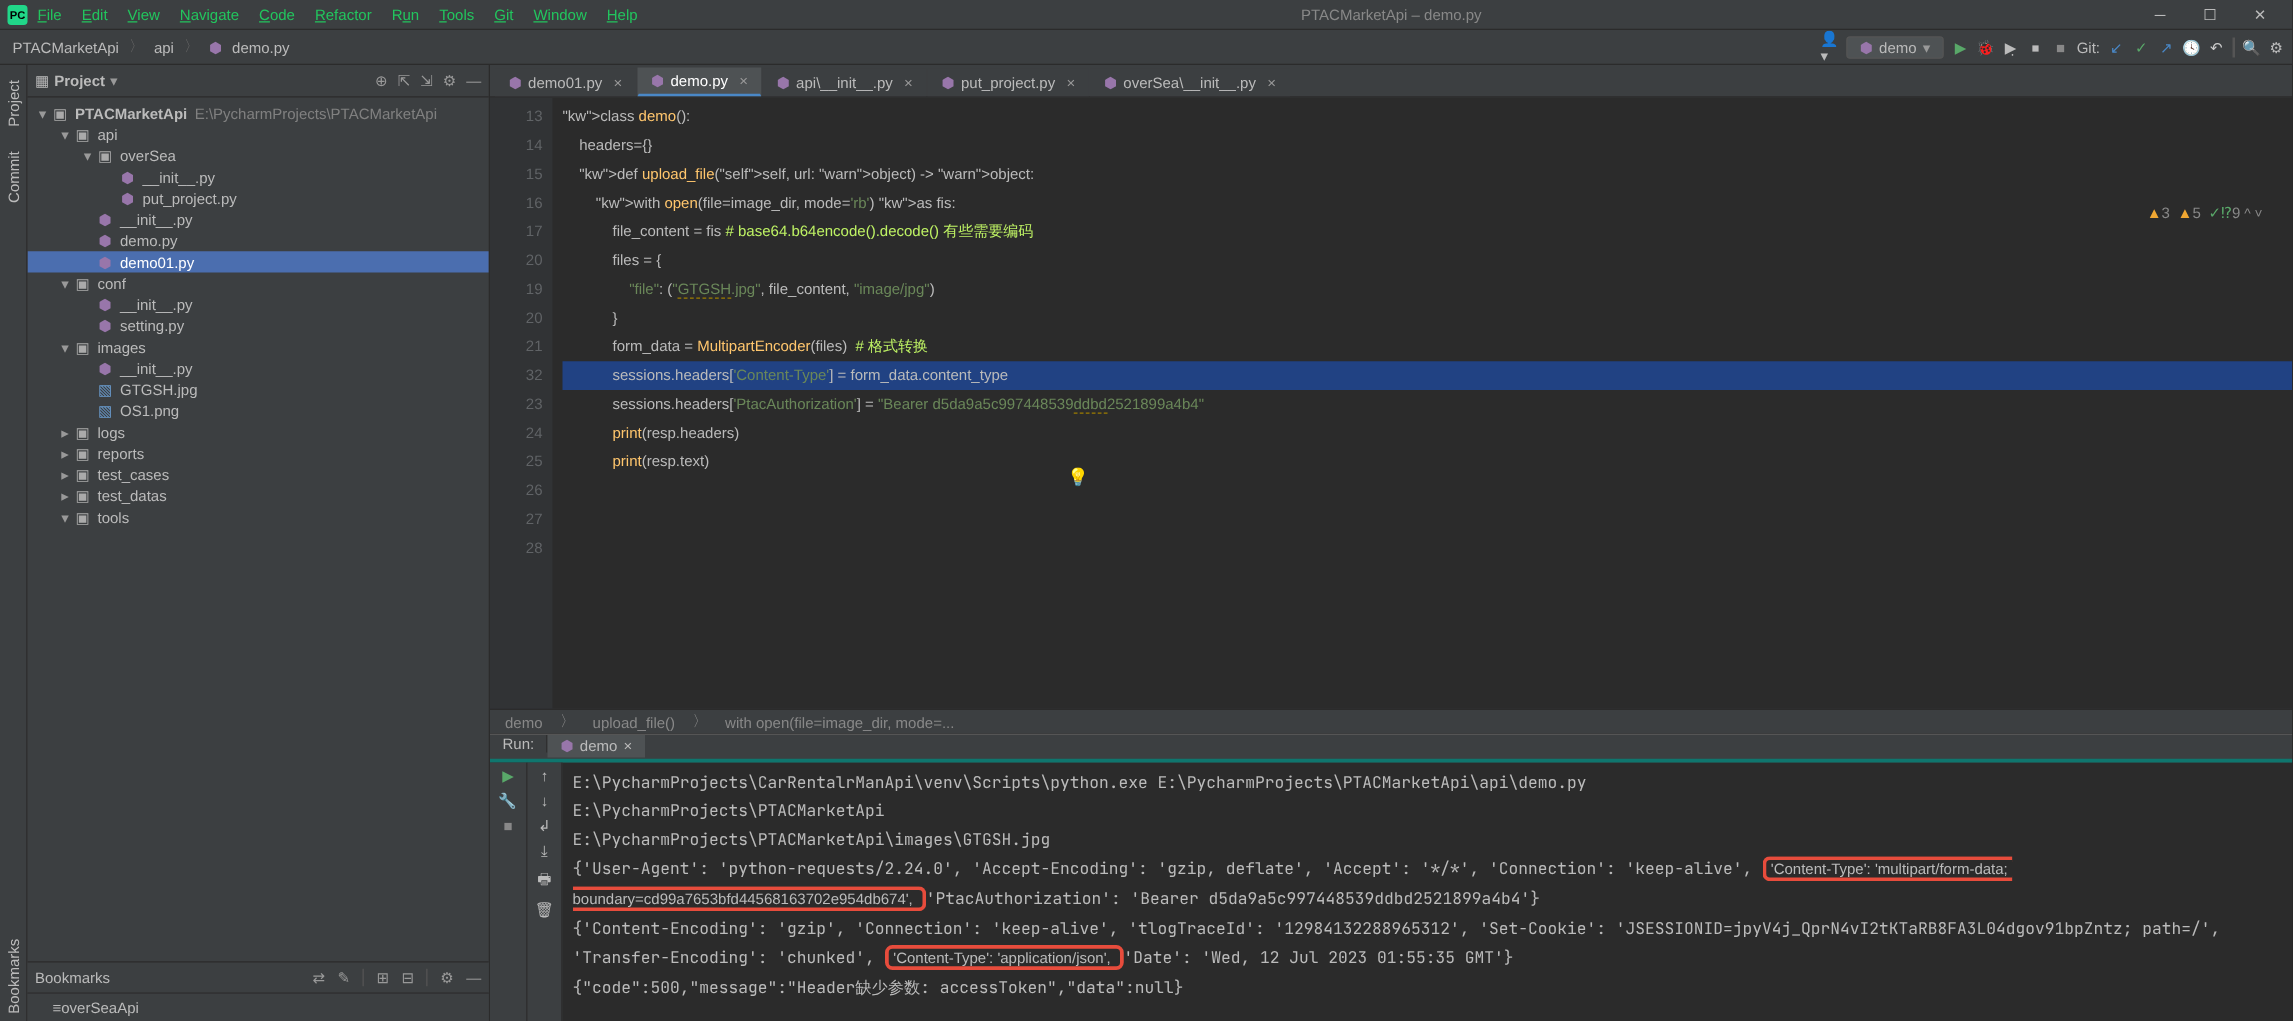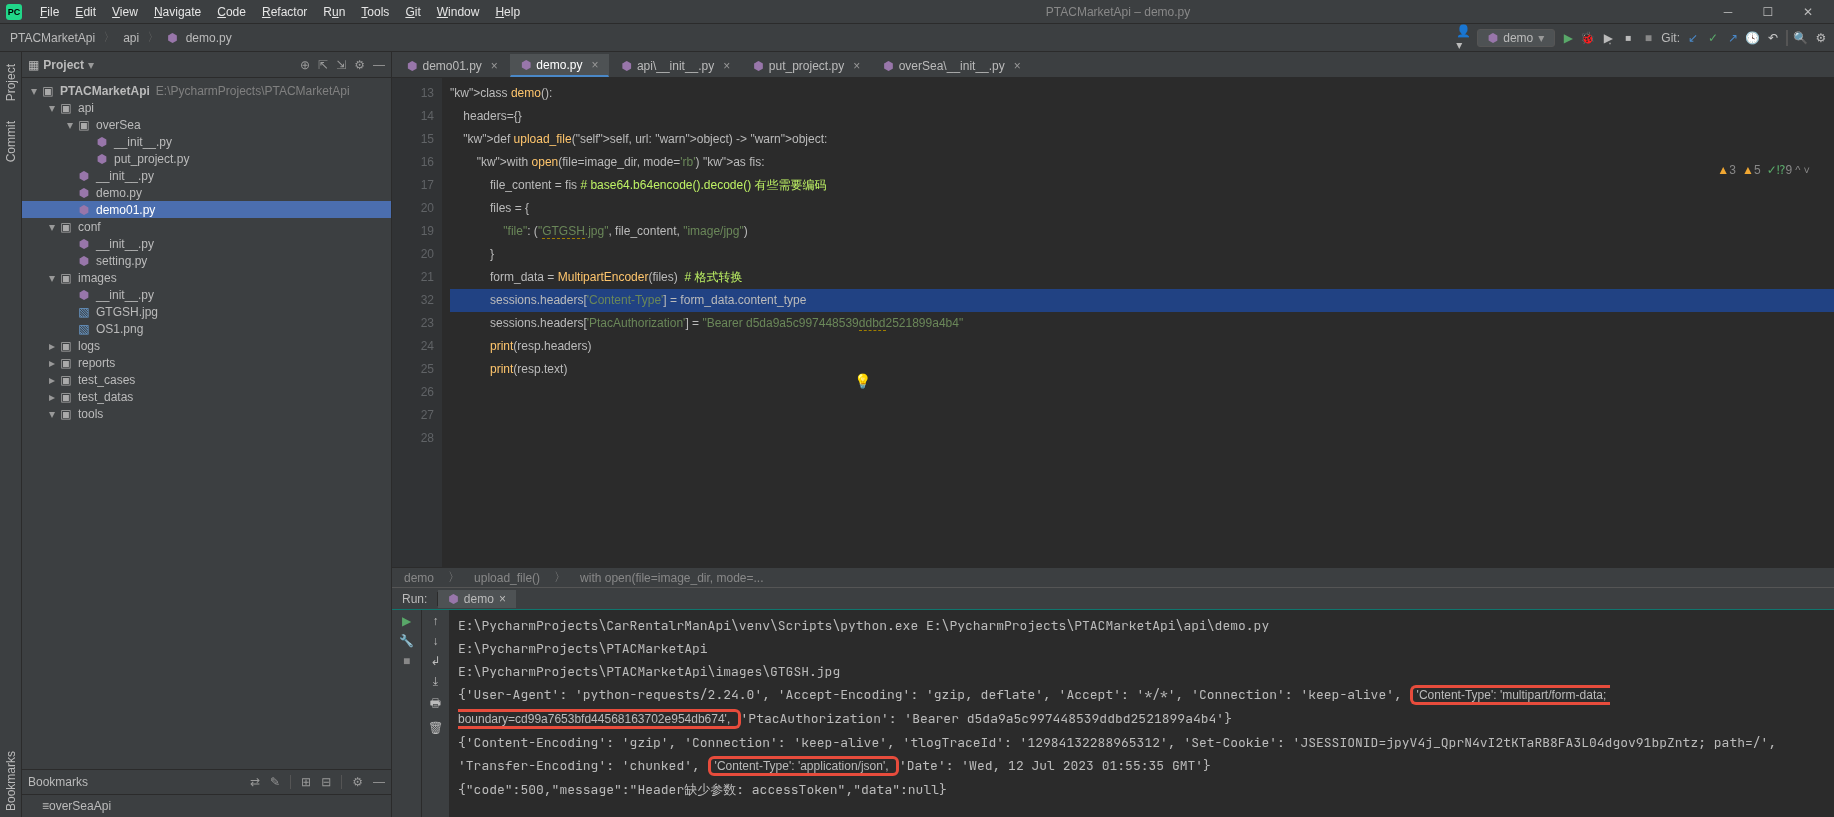--- a/index.html
+++ b/index.html
@@ -1,19 +1,19 @@
 <!DOCTYPE html>
 <html><head>
 <meta charset="utf-8">
 <style>
 *{margin:0;padding:0;box-sizing:border-box;font-family:'Segoe UI',Arial,sans-serif;font-size:12px}
 body{background:#2b2b2b;color:#bbb;width:1834px;height:817px;overflow:hidden;display:flex;flex-direction:column}
 .titlebar{background:#3c3f41;height:24px;display:flex;align-items:center;padding:0 6px;border-bottom:1px solid #2b2b2b}
-.app-icon{width:16px;height:16px;background:#21d789;border-radius:3px;font-size:9px;font-weight:bold;color:#000;display:inline-flex;align-items:center;justify-content:center;margin-right:10px}
-.menu-item{padding:2px 8px;color:#e5e5e5;cursor:pointer}
+.app-icon{width:16px;height:16px;background:#21d789;border-radius:3px;font-size:9px;font-weight:bold;color:#000;display:inline-flex;align-items:center;justify-content:center;margin-right:0}
+.menu-item{padding:2px 8px;color:#22c55e;cursor:pointer}
 .underline{text-decoration:underline}
 .title-center{flex:1;text-align:center;color:#888}
 .window-btn{width:40px;text-align:center;color:#bbb;cursor:pointer}
 .navbar{background:#3c3f41;height:28px;display:flex;align-items:center;padding:0 6px;border-bottom:1px solid #2b2b2b}
 .crumb{padding:0 4px;color:#bbb}
 .crumb.sep{color:#666}
 .py-icon{color:#9876aa}
 .navbar-right{margin-left:auto;display:flex;align-items:center;gap:6px}
 .run-config{background:#4e5254;border:1px solid #555;padding:1px 10px;border-radius:3px;display:inline-flex;align-items:center;gap:5px}
 .ic{width:14px;height:14px;display:inline-flex;align-items:center;justify-content:center}
@@ -50,21 +50,21 @@
 .str{color:#6a8759}
 .cmt{color:#bef264}
 .warn{background:#52503a;border:1px solid #9e7e00;padding:0 1px}
 .typo{border-bottom:1px dashed #9e7e00}
 .bulb{position:absolute;left:462px;top:295px;color:#f0a732;font-size:14px}
 .crumbs2{height:20px;background:#3c3f41;display:flex;align-items:center;padding:0 8px;color:#888;gap:10px;border-top:1px solid #2b2b2b}
 .crumbs2 span{padding:2px 4px}
 .inspect{position:absolute;right:24px;top:85px;color:#888;font-size:11px}
 .inspect .warnI{color:#f0a732}
 .bottom{height:230px;background:#2b2b2b;border-top:1px solid #555;display:flex;flex-direction:column}
-.bot-tab{height:22px;background:#3c3f41;display:flex;align-items:center;border-bottom:1px solid #0f766e}
+.bot-tab{height:22px;background:#3c3f41;display:flex;align-items:flex-start;border-bottom:3px solid #0f766e}
 .bot-tab-l{padding:0 10px;border-right:1px solid #2b2b2b}
 .bot-tab-item{padding:2px 10px;display:inline-flex;align-items:center;gap:5px;background:#4e5254}
 .bot-body{flex:1;display:flex;overflow:hidden}
 .bot-gutter{width:30px;background:#3c3f41;display:flex;flex-direction:column;align-items:center;padding:4px 0;gap:6px;border-right:1px solid #2b2b2b}
 .bot-gutter2{width:28px;background:#3c3f41;display:flex;flex-direction:column;align-items:center;padding:4px 0;gap:6px;border-right:1px solid #2b2b2b}
 .console{flex:1;font-family:'JetBrains Mono','Consolas',monospace;font-size:13px;padding:4px 8px;line-height:23px;color:#bbb;white-space:pre;overflow:hidden}
 .redbox{border:3px solid #e74c3c;border-radius:6px;padding:0 4px;display:inline}
 .bookmarks-hdr{height:26px;background:#3c3f41;display:flex;align-items:center;padding:0 6px;border-top:1px solid #2b2b2b;border-bottom:1px solid #2b2b2b}
 .bookmarks-hdr .tools{margin-left:auto;display:flex;gap:10px;color:#999}
 .bm-row{height:22px;display:flex;align-items:center;padding-left:20px;background:#3c3f41}

